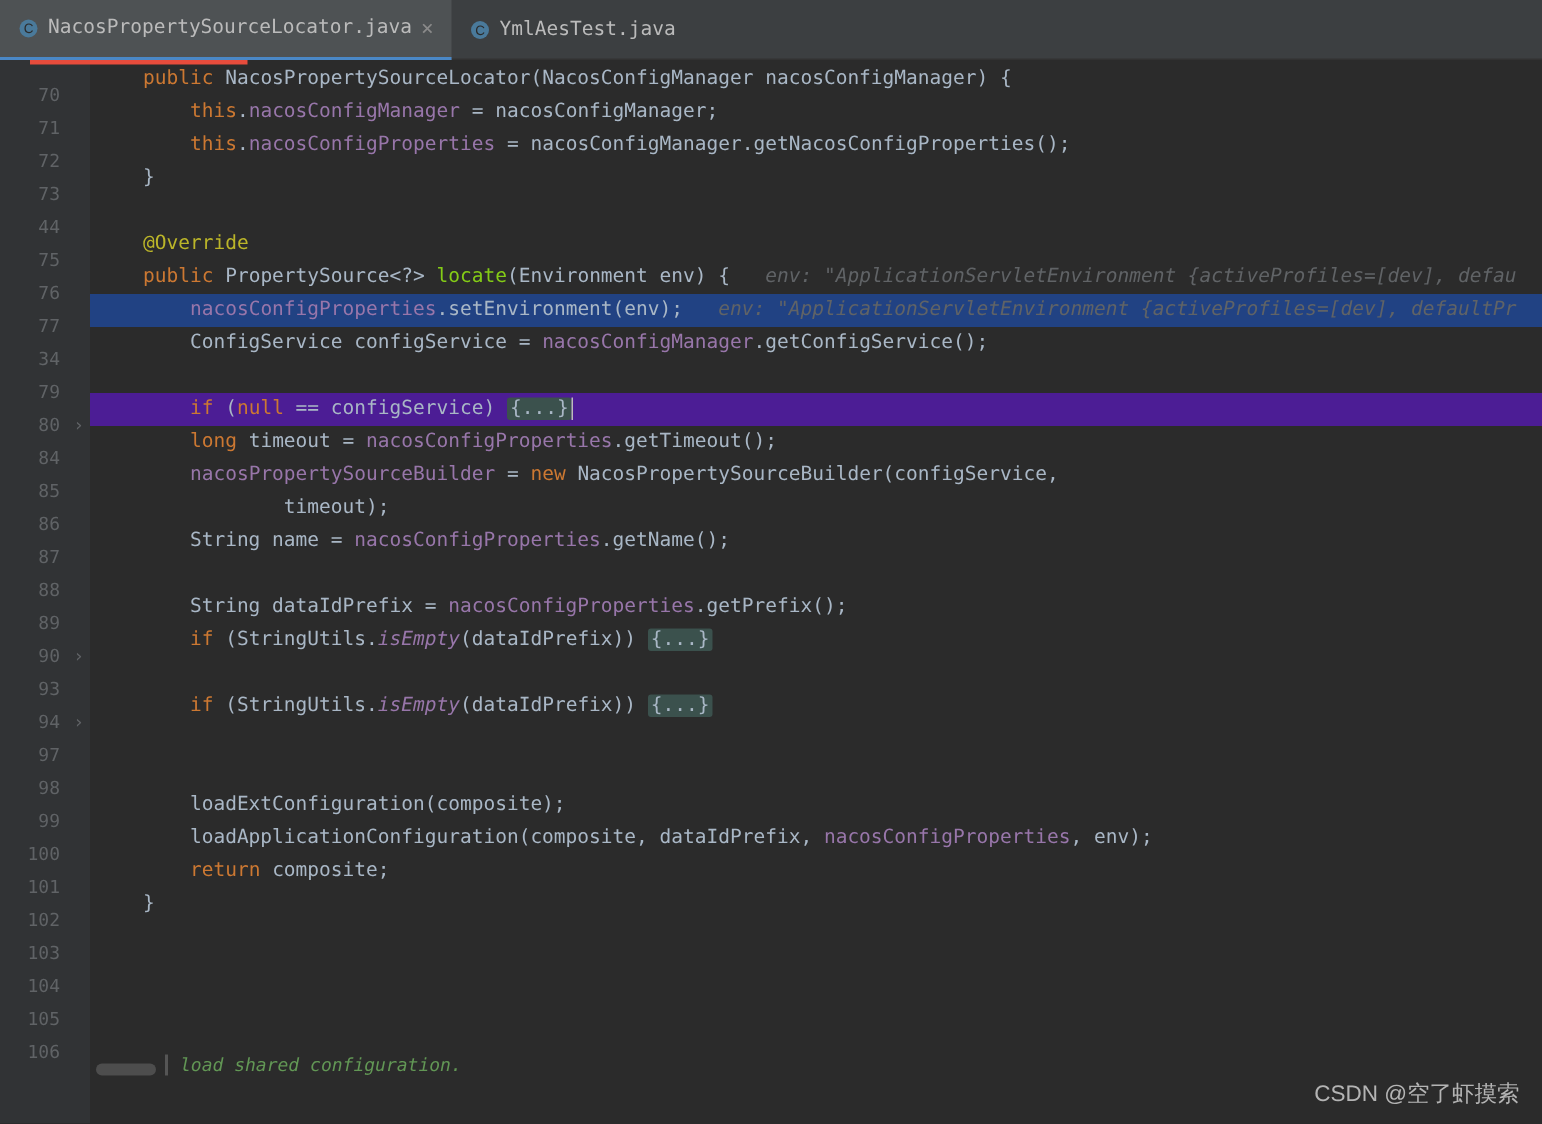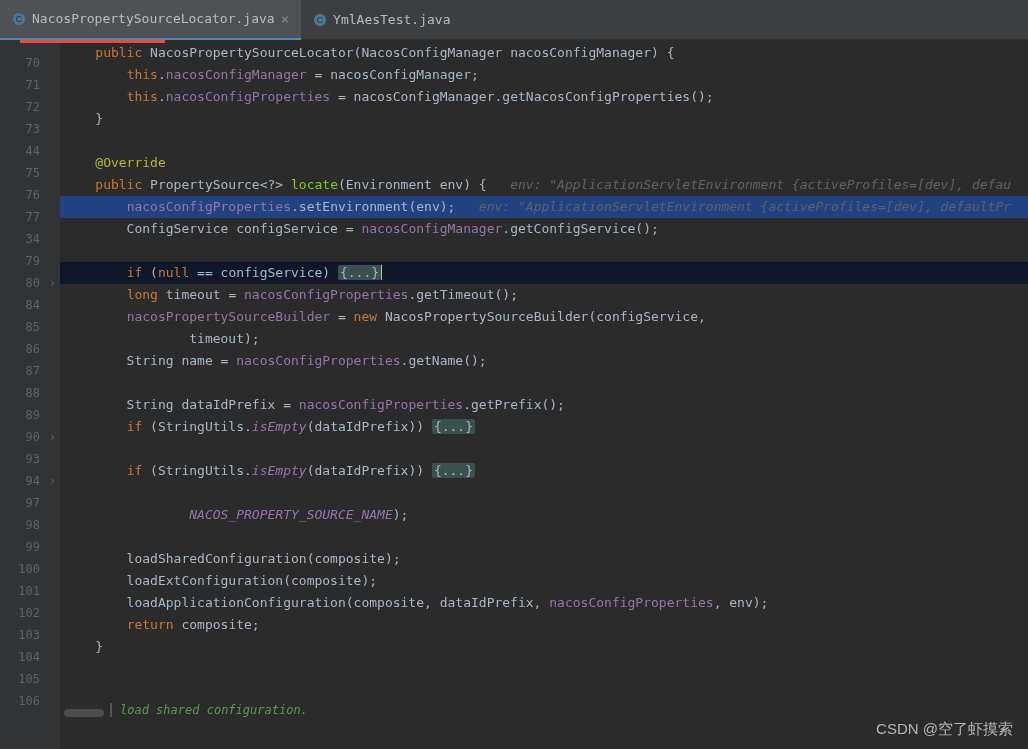--- a/index.html
+++ b/index.html
@@ -87,21 +87,21 @@
 .code-line {
   height: 22px;
   line-height: 22px;
   white-space: pre;
   padding-left: 4px;
 }
 .code-line.highlighted {
   background: #214283;
 }
 .code-line.current {
-  background: #0f172a;
+  background: #4c1d95;
 }
 .kw { color: #cc7832; }
 .field { color: #9876aa; }
 .annotation { color: #bbb529; }
 .method { color: #84cc16; }
 .hint { color: #606366; font-style: italic; }
 .fold { background: #3b514d; color: #a9b7c6; padding: 0 2px; border-radius: 2px; font-style: normal; }
 .static-field { color: #9876aa; font-style: italic; margin-top: 28px; }
 .doc-hint {
   position: absolute;
@@ -211,23 +211,21 @@
     <div class="code-line"><span>        </span><span class="kw">long</span><span> timeout = </span><span class="field">nacosConfigProperties</span><span>.getTimeout();</span></div>
     <div class="code-line"><span>        </span><span class="field">nacosPropertySourceBuilder</span><span> = </span><span class="kw">new</span><span> NacosPropertySourceBuilder(configService,</span></div>
     <div class="code-line"><span>                timeout);</span></div>
     <div class="code-line"><span>        String name = </span><span class="field">nacosConfigProperties</span><span>.getName();</span></div>
     <div class="code-line"><span></span></div>
     <div class="code-line"><span>        String dataIdPrefix = </span><span class="field">nacosConfigProperties</span><span>.getPrefix();</span></div>
     <div class="code-line"><span>        </span><span class="kw">if</span><span> (StringUtils.</span><span class="static-field">isEmpty</span><span>(dataIdPrefix)) </span><span class="fold">{...}</span></div>
     <div class="code-line"><span></span></div>
     <div class="code-line"><span>        </span><span class="kw">if</span><span> (StringUtils.</span><span class="static-field">isEmpty</span><span>(dataIdPrefix)) </span><span class="fold">{...}</span></div>
     <div class="code-line"><span></span></div>
-    <div class="code-line"><span>                </span><span class="static-field">NACOS_PROPERTY_SOURCE_NAME</span><span>);</span></div>
-    <div class="code-line"><span></span></div>
-    <div class="code-line"><span>        loadSharedConfiguration(composite);</span></div>
+    <div class="code-line"><span></span></div>
     <div class="code-line"><span>        loadExtConfiguration(composite);</span></div>
     <div class="code-line"><span>        loadApplicationConfiguration(composite, dataIdPrefix, </span><span class="field">nacosConfigProperties</span><span>, env);</span></div>
     <div class="code-line"><span>        </span><span class="kw">return</span><span> composite;</span></div>
     <div class="code-line"><span>    }</span></div>
     <div class="code-line"><span></span></div>
 
     <div class="doc-hint">load shared configuration.</div>
     <div class="scrollbar-h"></div>
   </div>
 </div>

